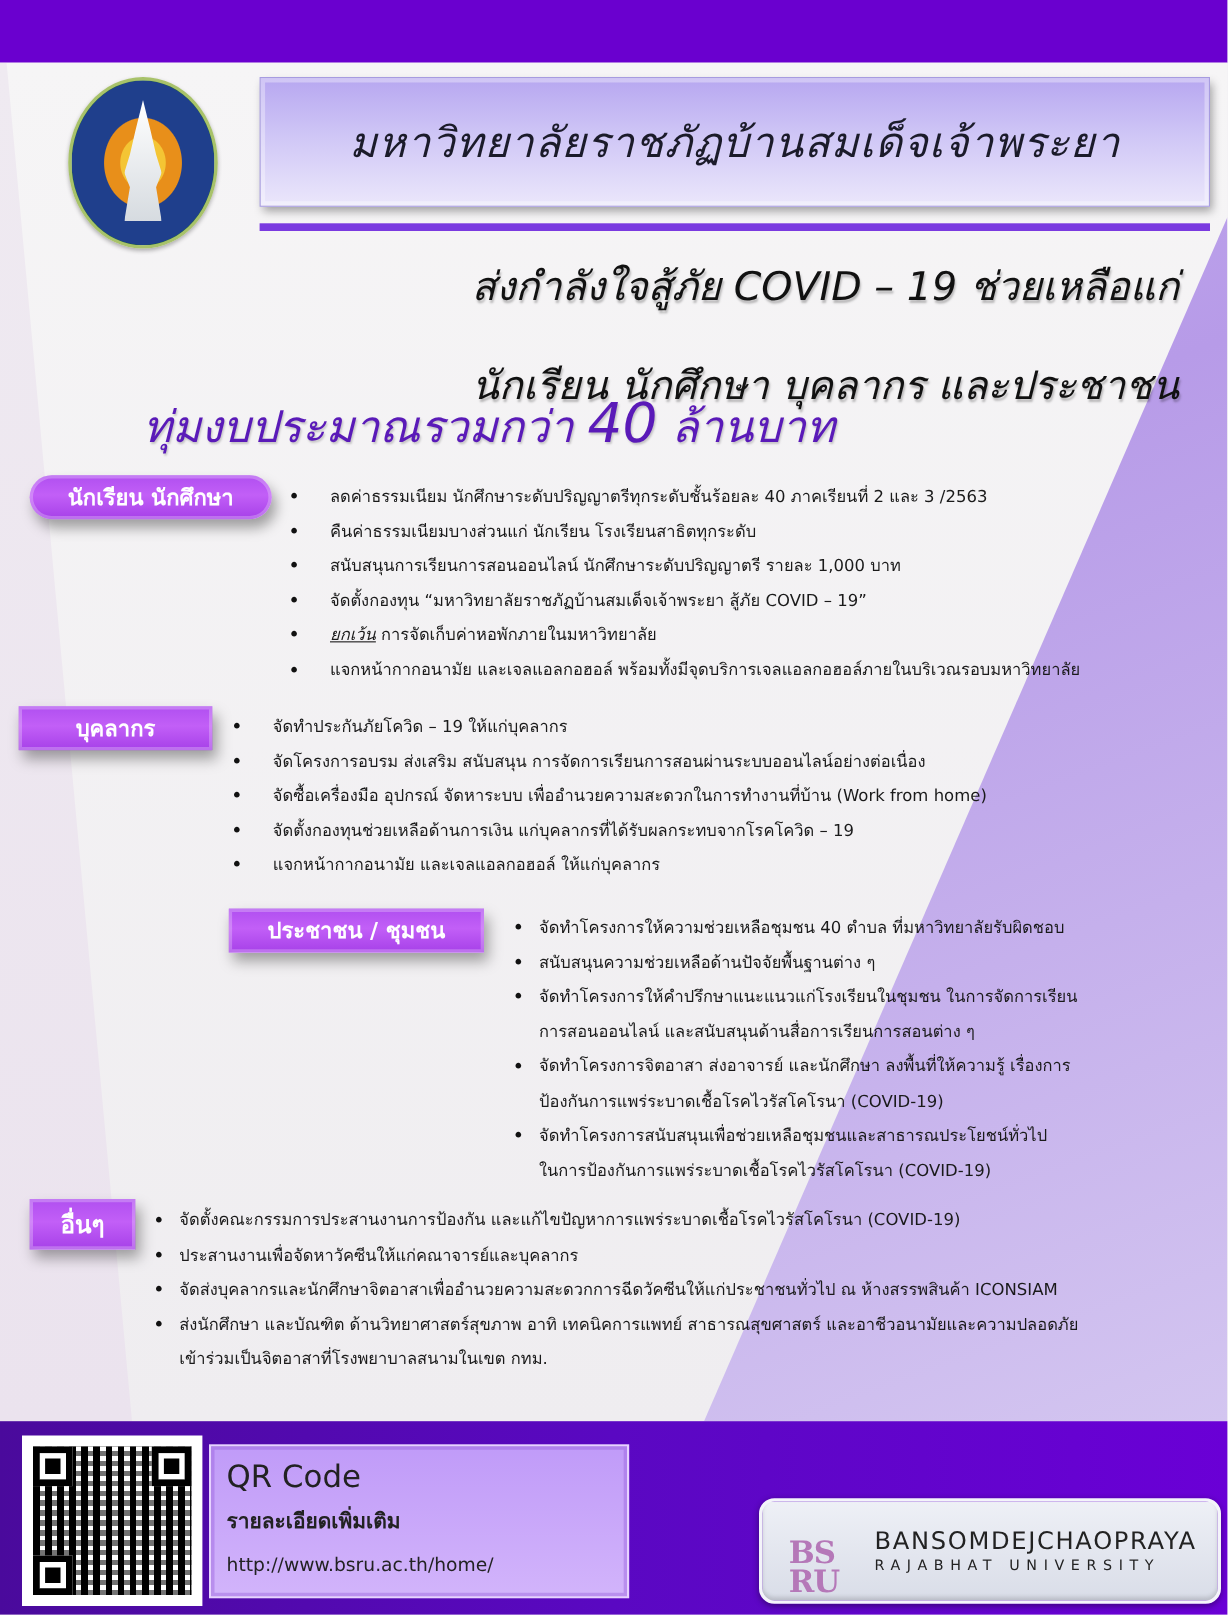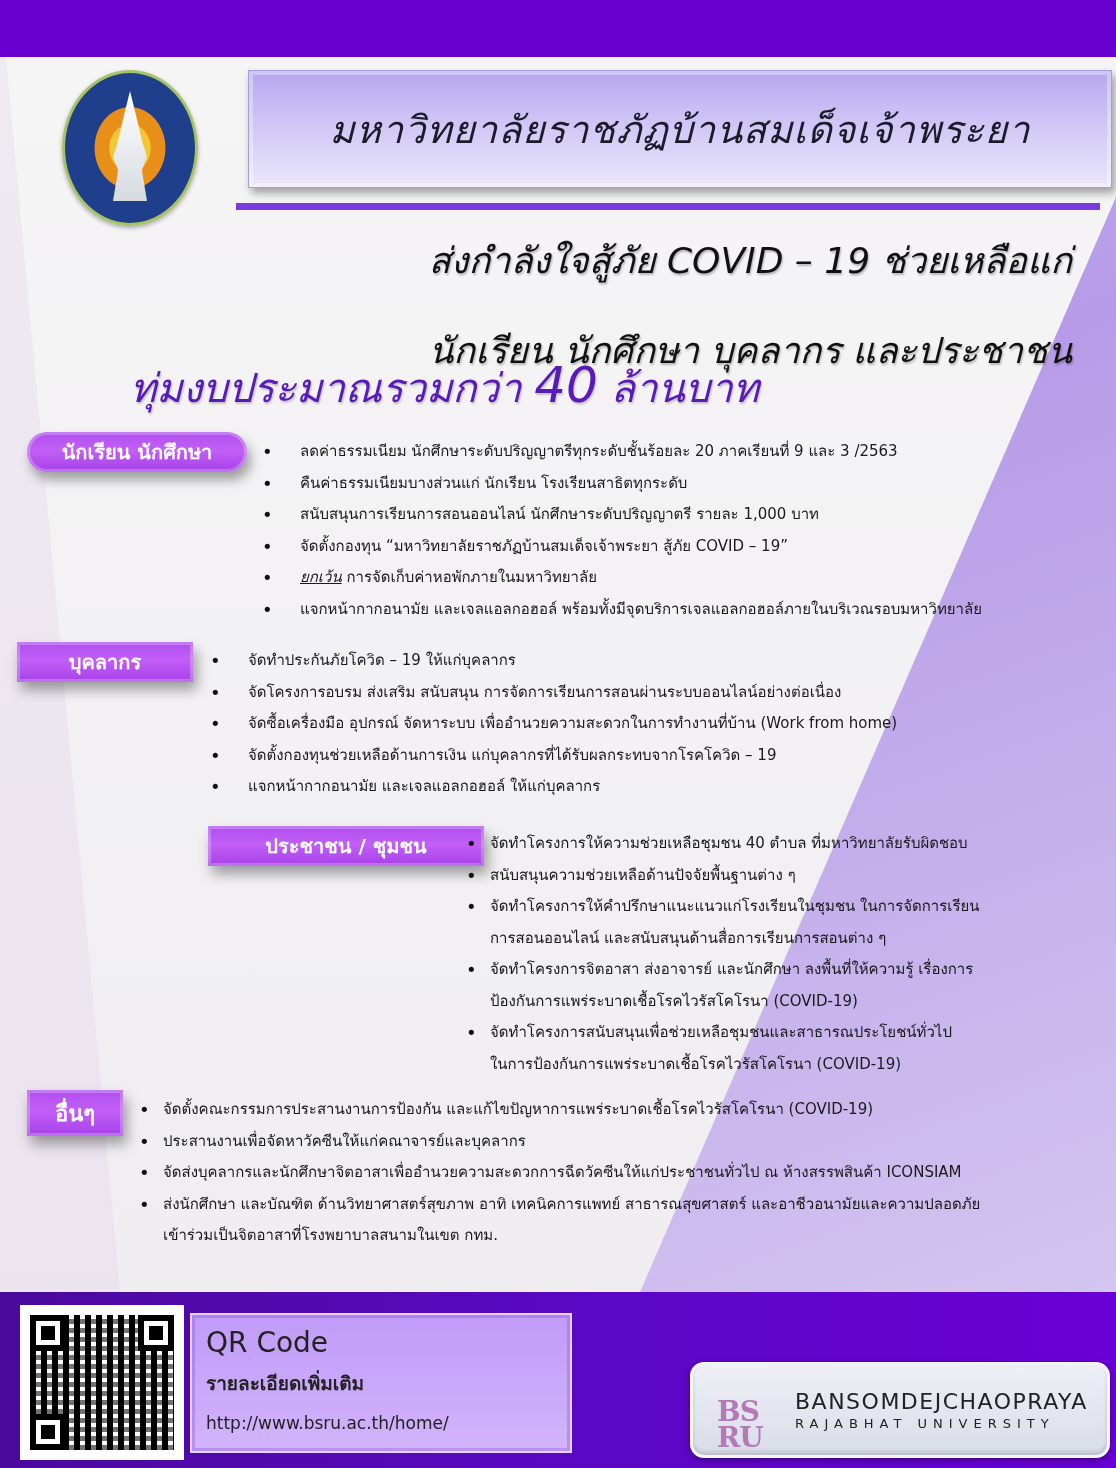--- a/index.html
+++ b/index.html
@@ -37,21 +37,21 @@
     border: 3px solid #a8c26a;
     box-shadow: 0 2px 4px rgba(0,0,0,0.3);
   }
   .logo .tower {
     position: absolute; left: 50%; top: 12%; width: 34px; height: 110px; margin-left: -17px;
     background: linear-gradient(180deg, #ffffff 0%, #d6dbe0 100%);
     clip-path: polygon(50% 0, 70% 25%, 85% 45%, 100% 60%, 85% 72%, 100% 100%, 0 100%, 15% 72%, 0 60%, 15% 45%, 30% 25%);
   }
 
   .title-box {
-    position: absolute; left: 248px; top: 70px; width: 864px; height: 118px;
+    position: absolute; left: 236px; top: 70px; width: 864px; height: 118px;
     background: linear-gradient(180deg, #b7a7f0 0%, #cfc6f6 45%, #ebe7fb 100%);
     border: 1px solid #a79ce0;
     box-shadow: 3px 5px 8px rgba(0,0,0,0.35), inset 0 0 0 4px rgba(255,255,255,0.35);
     display: flex; align-items: center; justify-content: center;
   }
   .title-box span {
     font-family: "DejaVu Sans", sans-serif;
     font-style: italic; font-size: 38px; color: #1b1b2a; letter-spacing: 1px;
     font-weight: normal;
   }
@@ -76,21 +76,21 @@
 
   .badge {
     position: absolute; height: 40px;
     background: linear-gradient(180deg, #b04ff0 0%, #c25ff7 45%, #a640e8 100%);
     color: #fff; font-weight: bold; font-size: 20px;
     display: flex; align-items: center; justify-content: center;
     box-shadow: 4px 8px 12px rgba(0,0,0,0.35), inset 0 0 0 3px rgba(255,255,255,0.25);
   }
   .badge.students { left: 27px; top: 432px; width: 220px; border-radius: 20px; }
   .badge.staff { left: 17px; top: 642px; width: 176px; }
-  .badge.public { left: 208px; top: 826px; width: 276px; text-align: center; }
+  .badge.public { left: 208px; top: 826px; width: 232px; text-align: center; }
   .badge.others { left: 27px; top: 1090px; width: 96px; height: 46px; font-size: 22px; }
 
   ul.items { position: absolute; list-style: none; }
   ul.items li {
     position: relative; font-size: 15px; line-height: 31.5px; color: #1a1a1a; white-space: nowrap;
   }
   ul.items li::before {
     content: "•"; position: absolute; color: #111; font-size: 18px;
   }
   ul.items li.cont::before { content: ""; }
@@ -173,21 +173,21 @@
 <div class="title-rule"></div>
 
 <div class="headline l1">ส่งกำลังใจสู้ภัย COVID – 19 ช่วยเหลือแก่</div>
 <div class="headline l2">นักเรียน นักศึกษา บุคลากร และประชาชน</div>
 <div class="budget">
   <span>ทุ่มงบประมาณรวมกว่า </span><span class="big">40</span><span> ล้านบาท</span>
 </div>
 
 <div class="badge students">นักเรียน นักศึกษา</div>
 <ul class="items students">
-  <li>ลดค่าธรรมเนียม นักศึกษาระดับปริญญาตรีทุกระดับชั้นร้อยละ  20 ภาคเรียนที่ 9 และ 3 /2563</li>
+  <li>ลดค่าธรรมเนียม นักศึกษาระดับปริญญาตรีทุกระดับชั้นร้อยละ  40 ภาคเรียนที่ 2 และ 3 /2563</li>
   <li>คืนค่าธรรมเนียมบางส่วนแก่ นักเรียน โรงเรียนสาธิตทุกระดับ</li>
   <li>สนับสนุนการเรียนการสอนออนไลน์  นักศึกษาระดับปริญญาตรี  รายละ 1,000 บาท</li>
   <li>จัดตั้งกองทุน  “มหาวิทยาลัยราชภัฏบ้านสมเด็จเจ้าพระยา  สู้ภัย COVID – 19”</li>
   <li><u class="em">ยกเว้น</u> <span>การจัดเก็บค่าหอพักภายในมหาวิทยาลัย</span></li>
   <li>แจกหน้ากากอนามัย  และเจลแอลกอฮอล์ พร้อมทั้งมีจุดบริการเจลแอลกอฮอล์ภายในบริเวณรอบมหาวิทยาลัย</li>
 </ul>
 
 <div class="badge staff">บุคลากร</div>
 <ul class="items staff">
   <li>จัดทำประกันภัยโควิด  – 19 ให้แก่บุคลากร</li>

